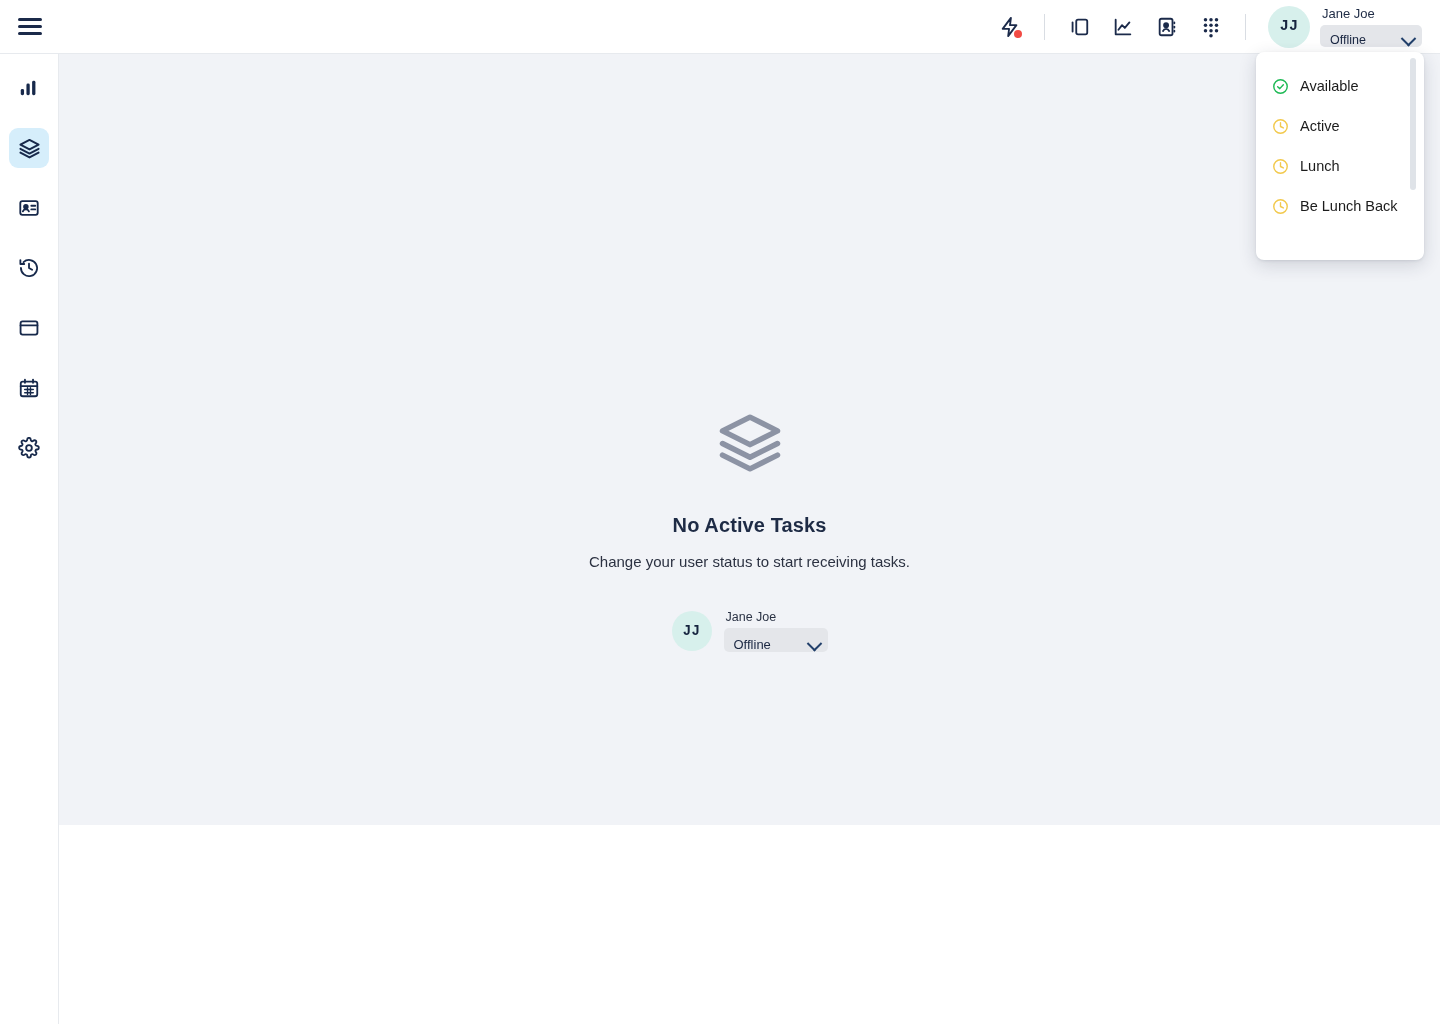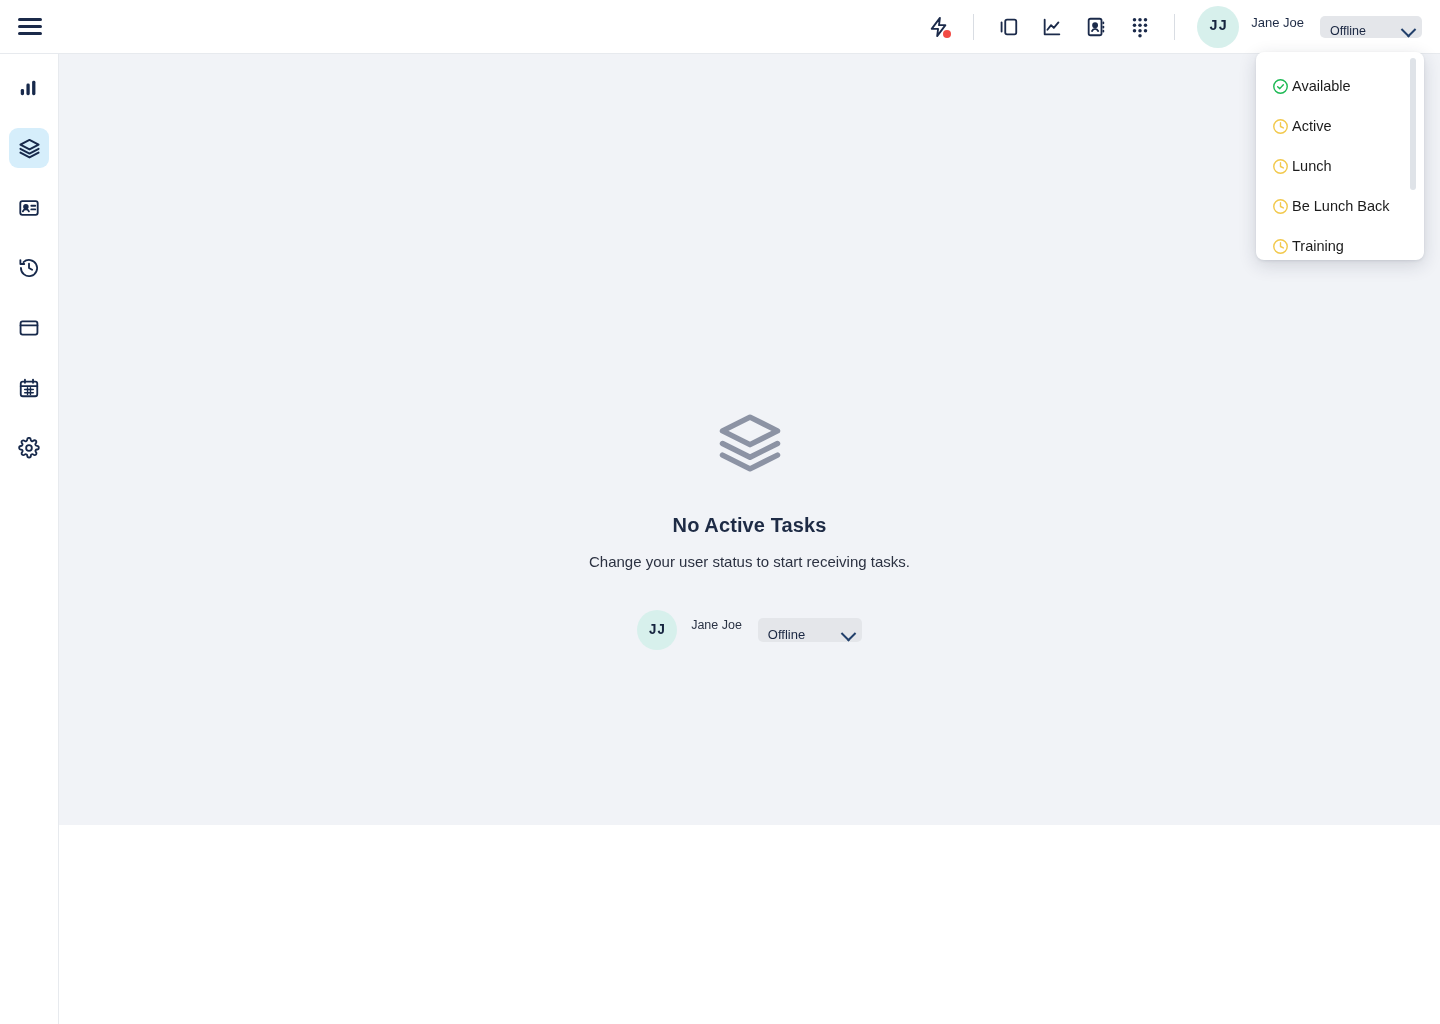--- a/index.html
+++ b/index.html
@@ -61,21 +61,21 @@
     margin-left: 10px;
   }
   .avatar {
     width: 42px; height: 42px; border-radius: 50%;
     background: #d7f0ec;
     display: flex; align-items: center; justify-content: center;
     color: #16243f; font-size: 15px; font-weight: 700;
     letter-spacing: .3px;
     font-family: Liberation Mono, monospace;
   }
-  .user-meta { display: flex; flex-direction: row; gap: 16px; }
+  .user-meta { display: flex; flex-direction: column; gap: 4px; }
   .user-name {
     font-size: 13px; color: #1e2b45; line-height: 14px;
     padding-left: 2px;
   }
   .status-select {
     display: flex; align-items: flex-end; justify-content: space-between;
     width: 102px; height: 22px;
     background: #e4e6ea;
     border-radius: 5px;
     padding: 0 8px 0 10px;
@@ -96,21 +96,21 @@
     background: #ffffff;
     border-radius: 8px;
     box-shadow: 0 5px 18px rgba(30,40,60,.16), 0 1px 3px rgba(30,40,60,.10);
     overflow: hidden;
     z-index: 40;
   }
   .status-menu-inner {
     padding: 14px 0 0 0;
   }
   .status-item {
-    display: flex; align-items: center; gap: 3px;
+    display: flex; align-items: center; gap: 11px;
     height: 40px; padding: 0 16px;
     font-size: 14.5px; color: #1c1c1c;
     cursor: pointer;
   }
   .menu-scrollbar {
     position: absolute; top: 6px; right: 4px;
     width: 6px; height: 132px;
     background: #dfe3e8; border-radius: 4px;
   }
   .menu-scroll-track {
@@ -279,27 +279,20 @@
       </div>
 
       <div class="status-item">
         <svg width="17" height="17" viewBox="0 0 24 24" fill="none" stroke="#f2c94c" stroke-width="2" stroke-linecap="round" stroke-linejoin="round">
           <circle cx="12" cy="12" r="9.5"></circle>
           <polyline points="12,6.6 12,12 16,14"></polyline>
         </svg>
         <span>Be Lunch Back</span>
       </div>
 
-      <div class="status-item">
-        <svg width="17" height="17" viewBox="0 0 24 24" fill="none" stroke="#f2c94c" stroke-width="2" stroke-linecap="round" stroke-linejoin="round">
-          <circle cx="12" cy="12" r="9.5"></circle>
-          <polyline points="12,6.6 12,12 16,14"></polyline>
-        </svg>
-        <span>Training</span>
-      </div>
 
     </div>
     <div class="menu-scroll-track">
       <div class="menu-scrollbar"></div>
     </div>
   </div>
 
   <div class="sidebar">
 
     <div class="side-item">

